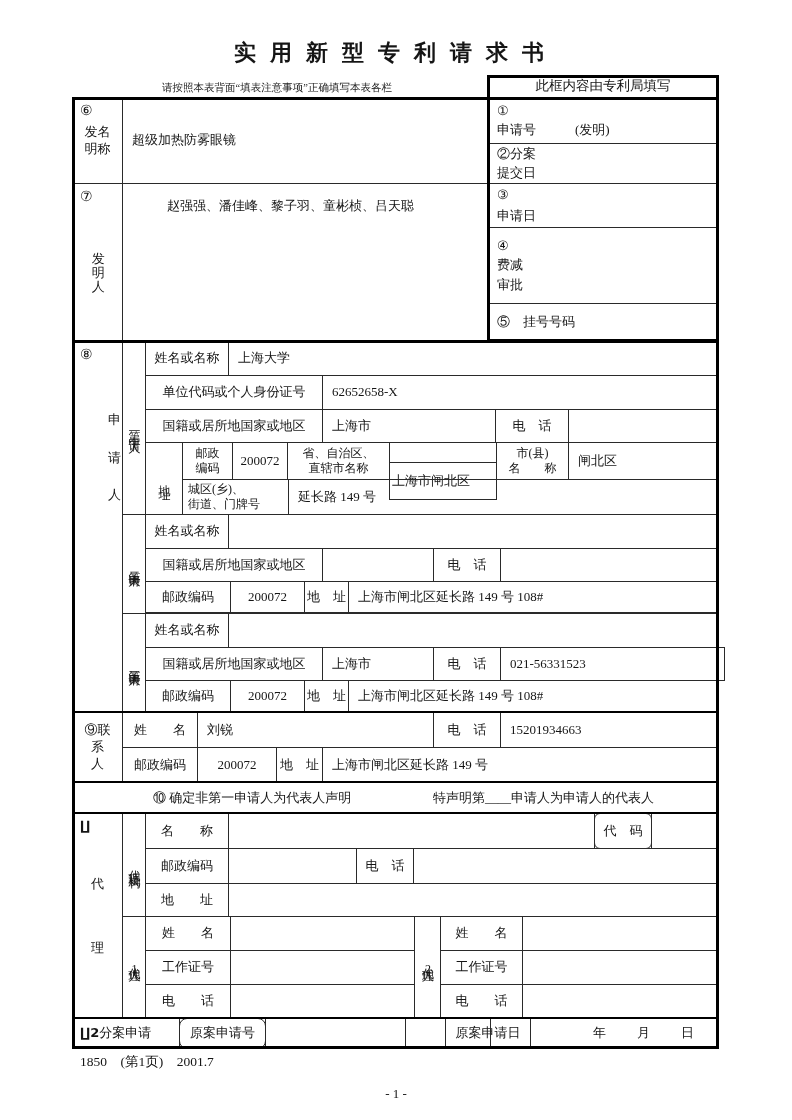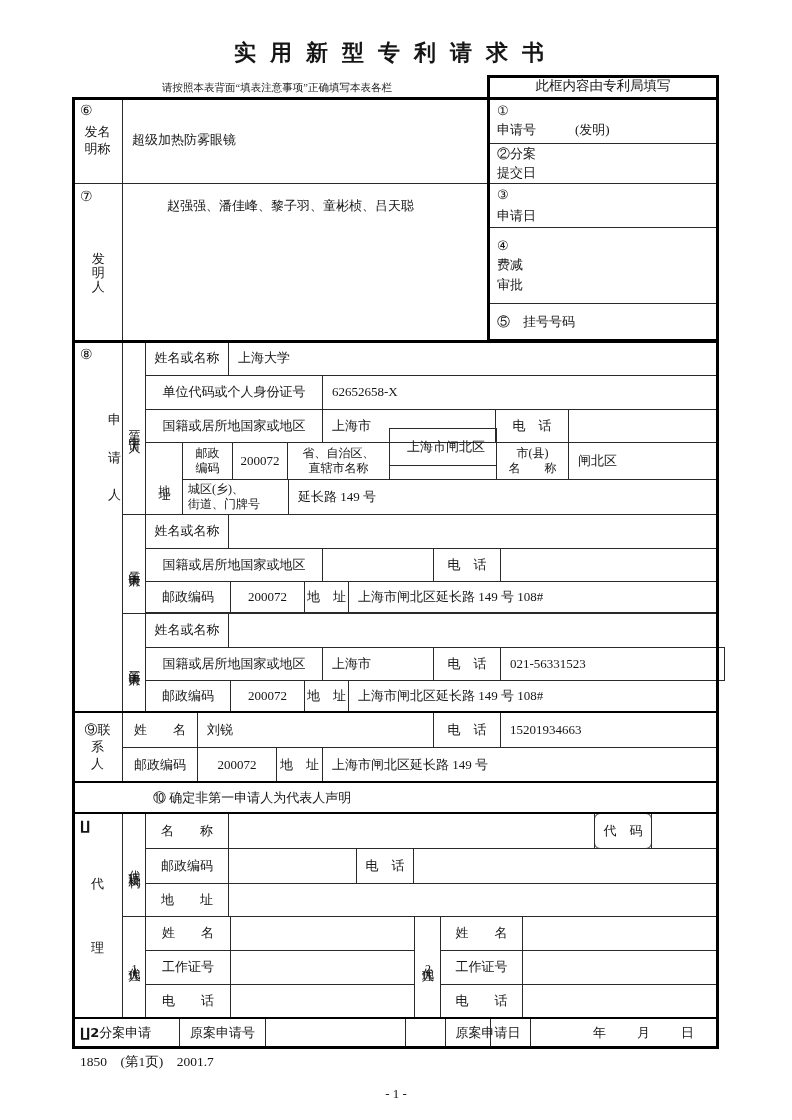--- a/index.html
+++ b/index.html
@@ -92,21 +92,21 @@
   </div>
   <div class="c lc stack small" style="left:182px;top:442px;width:51px;height:38px;">
     <span>邮政</span>
     <span>编码</span>
   </div>
   <div class="c lc" style="left:232px;top:442px;width:56px;height:38px;">200072</div>
   <div class="c lc stack small" style="left:287px;top:442px;width:103px;height:38px;">
     <span>省、自治区、</span>
     <span>直辖市名称</span>
   </div>
-  <div class="c vc" style="left:389px;top:428px;width:108px;height:38px;padding-left:17px;">上海市闸北区</div>
+  <div class="c vc" style="left:389px;top:462px;width:108px;height:38px;padding-left:2px;">上海市闸北区</div>
   <div class="c lc stack small" style="left:496px;top:442px;width:73px;height:38px;">
     <span>市(县)</span>
     <span>名　　称</span>
   </div>
   <div class="c vc" style="left:568px;top:442px;width:151px;height:38px;">闸北区</div>
   <div class="c stack small" style="left:182px;top:479px;width:107px;height:36px;align-items:flex-start;padding-left:5px;">
     <span>城区(乡)、</span>
     <span>街道、门牌号</span>
   </div>
   <div class="c vc" style="left:288px;top:479px;width:431px;height:36px;">延长路 149 号</div>
@@ -144,20 +144,21 @@
   <div class="c vc" style="left:197px;top:712px;width:237px;height:36px;">刘锐</div>
   <div class="c lc" style="left:433px;top:712px;width:68px;height:36px;">电　话</div>
   <div class="c vc" style="left:500px;top:712px;width:219px;height:36px;">15201934663</div>
   <div class="c lc" style="left:122px;top:747px;width:76px;height:36px;">邮政编码</div>
   <div class="c lc" style="left:197px;top:747px;width:80px;height:36px;">200072</div>
   <div class="c lc" style="left:276px;top:747px;width:47px;height:36px;">地　址</div>
   <div class="c vc" style="left:322px;top:747px;width:397px;height:36px;">上海市闸北区延长路 149 号</div>
 
   <div class="c" style="left:72px;top:782px;width:647px;height:32px;">
     <span class="decl-left">⑩ 确定非第一申请人为代表人声明</span>
+    <span class="decl-right">特声明第____申请人为申请人的代表人</span>
   </div>
 
   <div class="c" style="left:72px;top:813px;width:51px;height:206px;">
     <span class="num marker">∐</span>
     <span style="position:absolute;left:0;top:62px;width:100%;text-align:center;">代</span>
     <span style="position:absolute;left:0;top:126px;width:100%;text-align:center;">理</span>
   </div>
   <div class="c vt" style="left:122px;top:813px;width:24px;height:104px;letter-spacing:2px;">代理机构</div>
   <div class="c lc" style="left:145px;top:813px;width:84px;height:36px;">名　　称</div>
   <div class="c" style="left:228px;top:813px;width:367px;height:36px;"></div>
@@ -183,21 +184,21 @@
   <div class="c" style="left:522px;top:916px;width:197px;height:35px;"></div>
   <div class="c lc" style="left:440px;top:950px;width:83px;height:35px;">工作证号</div>
   <div class="c" style="left:522px;top:950px;width:197px;height:35px;"></div>
   <div class="c lc" style="left:440px;top:984px;width:83px;height:35px;">电　　话</div>
   <div class="c" style="left:522px;top:984px;width:197px;height:35px;"></div>
 
   <div class="c" style="left:72px;top:1018px;width:108px;height:31px;padding-left:7px;">
     <span class="marker">∐2</span>
       <span>分案申请</span>
   </div>
-  <div class="c lc" style="left:179px;top:1018px;width:87px;height:31px;">原案申请号</div>
+  <div class="c lc" style="left:179px;top:1018px;width:87px;height:31px;border-radius:8px;">原案申请号</div>
   <div class="c" style="left:265px;top:1018px;width:141px;height:31px;"></div>
   <div class="c lc" style="left:405px;top:1018px;width:86px;height:31px;margin-left:40px;">原案申请日</div>
   <div class="c" style="left:490px;top:1018px;width:229px;height:31px;justify-content:flex-end;gap:31px;padding-right:24px;">
     <span>年</span>
     <span>月</span>
     <span>日</span>
   </div>
 
   <div class="hsep" style="top:340px;height:3px;"></div>
   <div class="hsep" style="top:711px;"></div>

